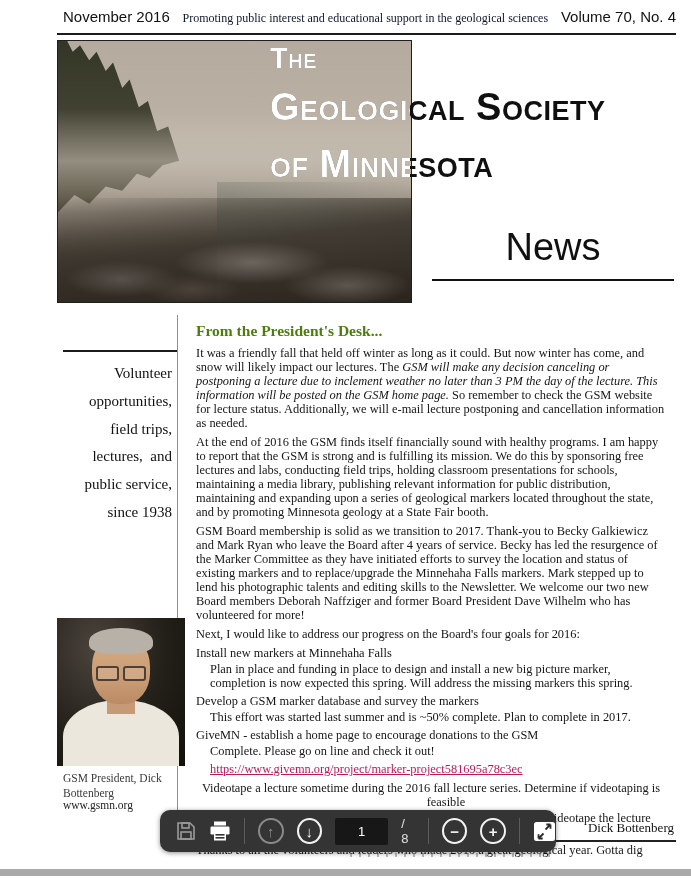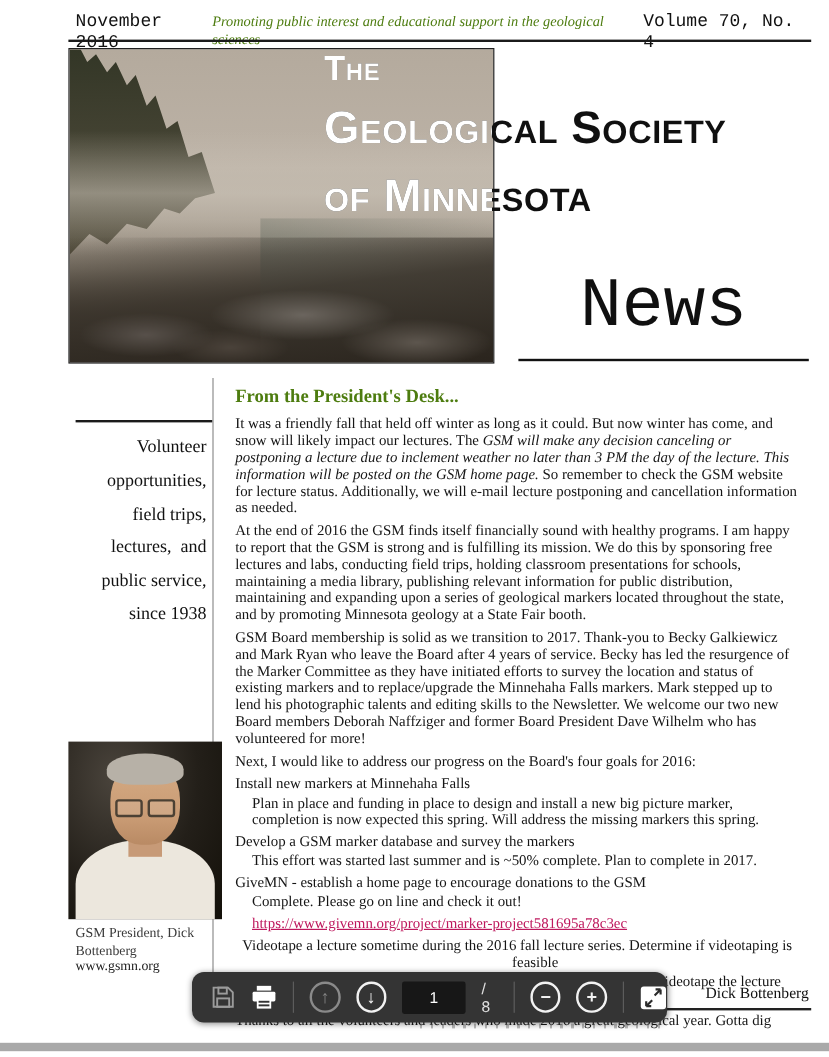--- a/index.html
+++ b/index.html
@@ -2,22 +2,22 @@
 <html><head>
 <meta charset="utf-8">
 <style>
   html,body{margin:0;padding:0;background:#ffffff;}
   .viewport{position:relative;width:691px;height:881px;background:#ffffff;overflow:hidden;
             font-family:"Liberation Serif",serif;color:#1a1a1a;}
 
   
   .nl-header{position:absolute;left:63px;top:8px;width:613px;display:flex;
              justify-content:space-between;align-items:baseline;}
-  .nl-date,.nl-volume{font-family:Liberation Mono, monospace;font-size:15px;color:#111;}
-  .nl-tagline{font-style:italic;font-size:12px;color:#4d7c0f;padding-top:3px;}
+  .nl-date,.nl-volume{font-family:Liberation Sans, sans-serif;font-size:15px;color:#111;}
+  .nl-tagline{font-size:12px;color:#0f172a;padding-top:3px;}
   .nl-header-rule{position:absolute;left:57px;top:33px;width:619px;height:2px;background:#1b1b1b;}
 
   
   .shore-photo{position:absolute;left:57px;top:40px;width:353px;height:261px;
                border:1px solid #1f1f1f;overflow:hidden;z-index:1;
                background:linear-gradient(180deg,#b4aa9d 0%,#bcb2a6 38%,#a89e91 55%,#857c6f 70%,#4f473c 85%,#2e2820 100%);}
   .photo-water{position:absolute;right:0;bottom:0;width:55%;height:46%;
                background:linear-gradient(200deg,rgba(140,138,124,0) 0%,rgba(122,122,110,.85) 40%,rgba(92,94,86,.95) 100%);}
   .photo-trees{position:absolute;left:0;top:0;width:52%;height:82%;
                background:linear-gradient(180deg,rgba(44,48,32,.95),rgba(74,66,48,.8));
@@ -35,21 +35,21 @@
   
   .title-layer{position:absolute;left:270px;top:44px;width:420px;z-index:2;
                font-family:"Liberation Sans",sans-serif;font-weight:bold;
                font-variant:small-caps;letter-spacing:.5px;color:#101010;}
   .title-layer.white{z-index:3;color:#ffffff;clip-path:inset(-10px 280px -10px -10px);}
   .t-line1{font-size:29px;line-height:1;margin-bottom:15px;}
   .t-line2{font-size:38px;line-height:1;margin-bottom:19px;}
   .t-line3{font-size:38px;line-height:1;}
 
   .news-block{position:absolute;left:432px;top:228px;width:242px;text-align:center;
-              font-family:Liberation Mono, monospace;font-size:58px;line-height:1;
+              font-family:Liberation Sans, sans-serif;font-size:38px;line-height:1;
               color:#101010;padding-bottom:13px;border-bottom:2px solid #111;z-index:2;}
 
   
   .sidebar-rule{position:absolute;left:63px;top:350px;width:114px;height:2px;background:#1b1b1b;}
   .column-rule{position:absolute;left:177px;top:315px;width:1px;height:532px;background:#8f8f8f;}
   .sidebar-motto{position:absolute;left:44px;top:360px;width:128px;text-align:right;
                  font-size:15px;line-height:1.85;white-space:pre-wrap;color:#101010;}
 
   .portrait{position:absolute;left:57px;top:618px;width:128px;height:148px;overflow:hidden;z-index:2;
             background:radial-gradient(ellipse at 30% 20%,#4a443c 0%,#231f19 55%,#131009 100%);}

